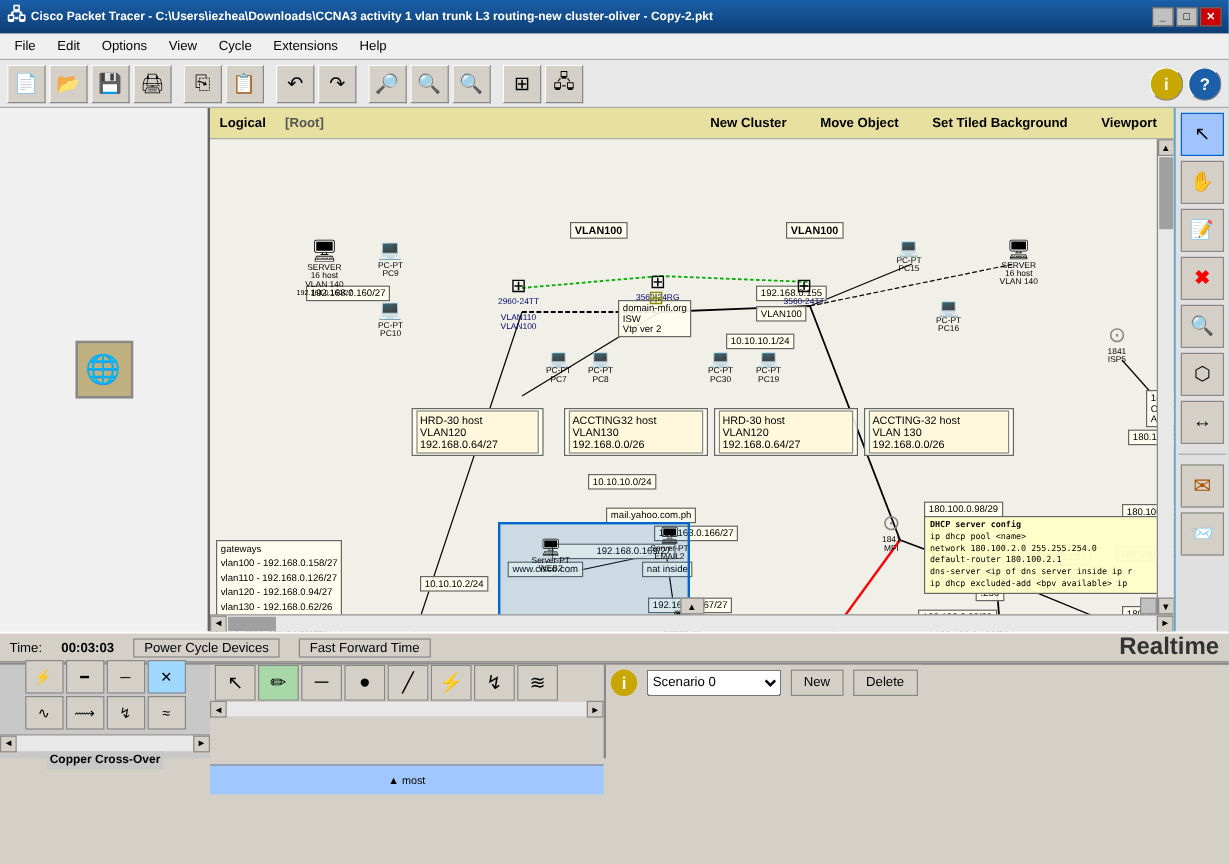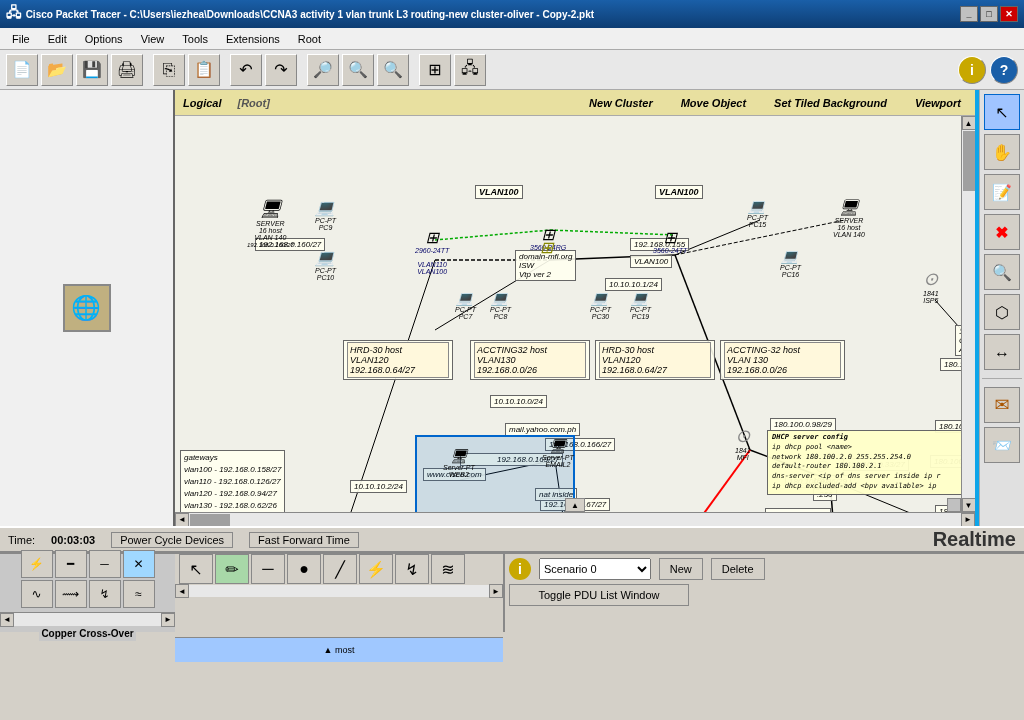--- a/index.html
+++ b/index.html
@@ -368,23 +368,23 @@
     <div class="win-btn">□</div>
     <div class="win-btn close">✕</div>
   </div>
 </div>
 
 <div id="menubar">
   <span class="menu-item">File</span>
   <span class="menu-item">Edit</span>
   <span class="menu-item">Options</span>
   <span class="menu-item">View</span>
-  <span class="menu-item">Tools</span>
+  <span class="menu-item">Cycle</span>
   <span class="menu-item">Extensions</span>
-  <span class="menu-item">Root</span>
+  <span class="menu-item">Help</span>
 </div>
 
 <div id="toolbar">
   <div class="tb-btn" title="New">📄</div>
   <div class="tb-btn" title="Open">📂</div>
   <div class="tb-btn" title="Save">💾</div>
   <div class="tb-btn" title="Print">🖨</div>
   <div class="tb-sep"></div>
   <div class="tb-btn">⎘</div>
   <div class="tb-btn">📋</div>
@@ -406,21 +406,21 @@
 </div>
 
 <div id="main" style="height:436px; display:flex;">
 
   <div id="left-panel">
     <div style="padding:8px; display:flex; flex-direction:column; align-items:center; flex:1; justify-content:center;">
       <div style="width:48px; height:48px; background:#c0b080; border:2px solid #888; display:flex; align-items:center; justify-content:center; font-size:24px;">🌐</div>
     </div>
   </div>
 
-  <div id="canvas" style="flex:1; position:relative; background:#f0f0e8; border-right:4px solid #0ea5e9;font-style:italic;">
+  <div id="canvas" style="flex:1; position:relative; background:#f0f0e8; border-right:1px solid #0ea5e9;">
 
     <div id="canvas-toolbar">
       <span style="font-weight:bold;">Logical</span>
       <span style="color:#555;">[Root]</span>
       <span style="flex:1;"></span>
       <span class="canvas-tb-item" style="font-weight:bold; color:#000;">New Cluster</span>
       <span class="canvas-tb-item">Move Object</span>
       <span class="canvas-tb-item">Set Tiled Background</span>
       <span class="canvas-tb-item">Viewport</span>
     </div>
@@ -474,21 +474,21 @@
     <div class="net-label" style="top:148px; left:455px; font-size:8px;">192.168.0.155</div>
     <div class="net-label" style="top:165px; left:455px; font-size:8px;">VLAN100</div>
     <div class="net-label" style="top:188px; left:430px; font-size:8px;">10.10.10.1/24</div>
     <div class="net-label" style="top:305px; left:315px; font-size:8px;text-align:right;">10.10.10.0/24</div>
     <div class="net-label" style="top:390px; left:175px; font-size:8px;">10.10.10.2/24</div>
     <div class="net-label" style="top:333px; left:330px; font-size:8px;">mail.yahoo.com.ph</div>
     <div class="net-label" style="top:348px; left:370px; font-size:8px;">192.168.0.166/27</div>
     <div class="net-label" style="top:363px; left:285px; font-size:8px;padding-left:36px;">192.168.0.169/27</div>
     <div class="net-label" style="top:378px; left:248px; font-size:8px;">www.cisco.com</div>
     <div class="net-label" style="top:408px; left:365px; font-size:8px;">192.168.0.167/27</div>
-    <div class="net-label" style="top:398px; left:360px; font-size:8px;">nat inside</div>
+    <div class="net-label" style="top:378px; left:360px; font-size:8px;">nat inside</div>
 
     <div class="net-label" style="top:328px; left:595px; font-size:8px;">180.100.0.98/29</div>
     <div class="net-label" style="top:368px; left:668px; font-size:8px;">180.100.0.33/27</div>
     <div class="net-label" style="top:385px; left:610px; font-size:8px;">180.100.0.96/29</div>
     <div class="net-label" style="top:398px; left:638px; font-size:8px;">.256</div>
     <div class="net-label" style="top:418px; left:590px; font-size:8px;">180.100.0.98/29</div>
     <div class="net-label" style="top:433px; left:600px; font-size:8px;">180.100.0.113/29</div>
 
     <div class="net-label" style="top:235px; left:780px; font-size:8px;">180.100.0.120/29<br>OSPF 10<br>Area 1</div>
     <div class="net-label" style="top:268px; left:765px; font-size:8px;">180.100.0.122/29</div>
@@ -731,20 +731,17 @@
     <div id="pdu-bar-label" style="font-size:9px; padding:12px; background:#a0c8ff; border-top:1px solid #888; cursor:pointer; display:flex; justify-content:center; align-items:center; height:14px;margin-top:39px;">▲ most</div>
   </div>
 
   <div id="scenario-panel">
     <div id="scenario-top">
       <span style="width:22px; height:22px; border-radius:11px; background:#c8a800; color:white; font-weight:bold; font-size:14px; display:flex; align-items:center; justify-content:center;">i</span>
       <select id="scenario-select"><option>Scenario 0</option></select>
       <button class="scenario-btn">New</button>
       <button class="scenario-btn">Delete</button>
     </div>
-    <div style="margin-bottom:4px;">
-      <button id="toggle-pdu-btn">Toggle PDU List Window</button>
-    </div>
   </div>
 
   <div style="flex:1;"></div>
 
 </div>
 
 </body></html>

